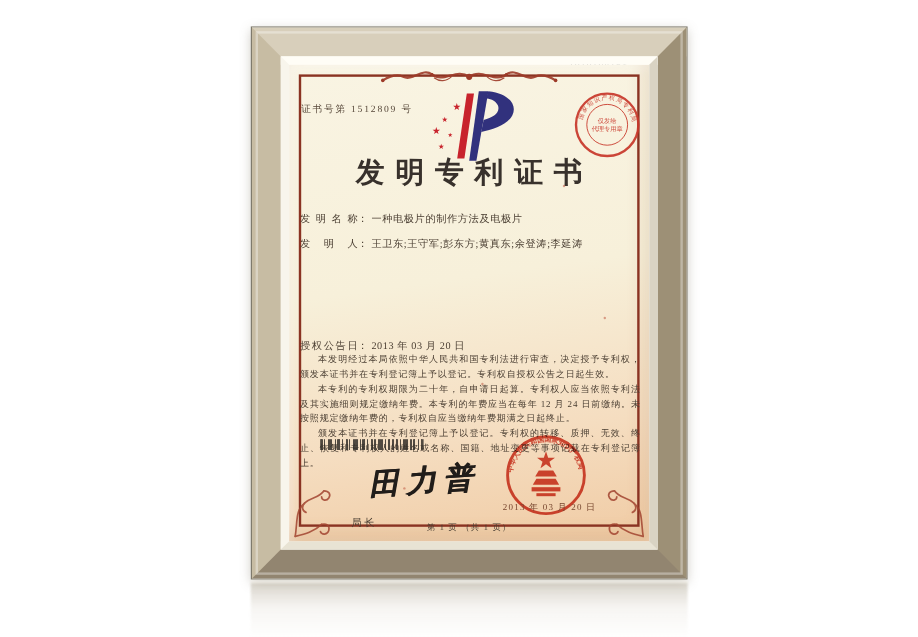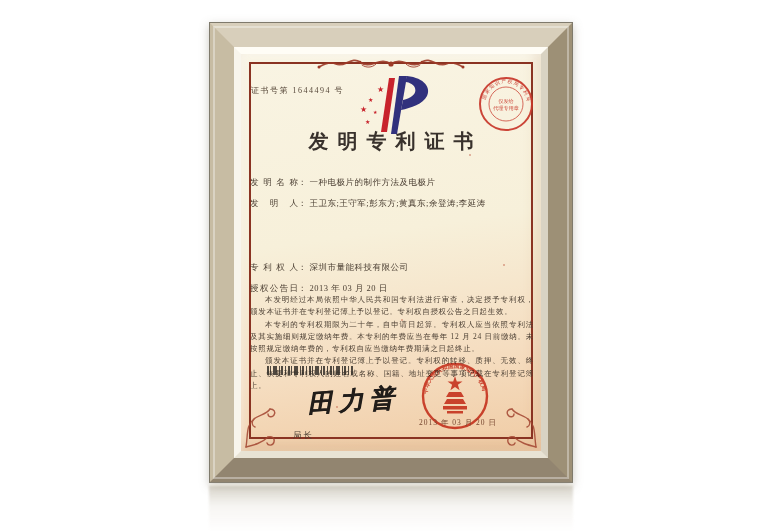--- a/index.html
+++ b/index.html
@@ -26,21 +26,21 @@
 
   .cert-no{position:absolute;left:10px;top:31px;font-size:8px;letter-spacing:1.5px;color:#57483a;}
 
   .garland{position:absolute;left:50%;top:1px;transform:translateX(-50%);}
 
   .logo{position:absolute;left:114px;top:18px;}
 
   .stamp-tr{position:absolute;left:237px;top:22px;opacity:.92;}
 
   .title{position:absolute;left:0;right:0;top:74px;text-align:center;
-    font-size:20px;font-weight:bold;color:#38312c;letter-spacing:9px;padding-left:9px;}
+    font-size:24px;font-weight:bold;color:#38312c;letter-spacing:9px;padding-left:9px;}
 
   .field{position:absolute;left:9px;right:6px;font-size:8.5px;color:#4a3e32;white-space:nowrap;}
   .flabel{display:inline-block;width:48px;text-align:justify;text-align-last:justify;vertical-align:bottom;}
   .fcolon{margin-right:3px;}
   .fvalue{letter-spacing:.5px;}
 
   .body-text{position:absolute;left:9px;width:284px;top:240px;
     font-size:7.5px;line-height:12.3px;color:#4a3e32;letter-spacing:.7px;text-align:justify;}
   .body-text p{margin:0;text-indent:15px;}
 
@@ -95,21 +95,21 @@
             </g>
             <g fill="#9d3a28">
               <circle cx="75" cy="9" r="2.6"></circle>
                 <circle cx="3" cy="12" r="1.5"></circle>
                 <circle cx="147" cy="12" r="1.5"></circle>
               <circle cx="44" cy="7" r="1.2"></circle>
                 <circle cx="106" cy="7" r="1.2"></circle>
             </g>
           </svg>
 
-          <div class="cert-no">证书号第 1644494 号</div>
+          <div class="cert-no">证书号第 1512809 号</div>
 
           <svg class="logo" width="80" height="65" viewBox="0 0 80 65">
             <polygon points="34,6 40,6 32,60 26,60" fill="#c8232c"></polygon>
             <polygon points="44,4 52,4 42,62 36,62" fill="#31317d"></polygon>
             <path d="M52,4 C70,6 76,16 72,24 C68,32 56,36 46,38 L48,28 C56,26 62,22 60,16 C58,11 52,10 50,10 Z" fill="#31317d"></path>
             <g fill="#c8232c" font-size="8" font-family="'DejaVu Sans',sans-serif">
               <text x="22" y="20" font-size="8">★</text>
               <text x="13" y="30" font-size="6">★</text>
               <text x="5" y="40" font-size="8">★</text>
               <text x="18" y="42" font-size="5">★</text>
@@ -130,23 +130,20 @@
             <text x="28" y="33.5" text-anchor="middle" fill="#c8372a" font-size="5.2">代理专用章</text>
           </svg>
 
           <div class="title">发明专利证书</div>
 
           <div class="field" style="top:144px">
             <span class="flabel">发明人</span><span class="fcolon">：</span><span class="fvalue">王卫东;王守军;彭东方;黄真东;余登涛;李延涛</span>
           </div>
           <div class="field" style="top:123px">
             <span class="flabel">发明名称</span><span class="fcolon">：</span><span class="fvalue">一种电极片的制作方法及电极片</span>
-          </div>
-          <div class="field" style="top:208px">
-            <span class="flabel">专利权人</span><span class="fcolon">：</span><span class="fvalue">深圳市量能科技有限公司</span>
           </div>
           <div class="field" style="top:229px">
             <span class="flabel">授权公告日</span><span class="fcolon">：</span><span class="fvalue">2013 年 03 月 20 日</span>
           </div>
 
           <div class="body-text">
             <p>本发明经过本局依照中华人民共和国专利法进行审查，决定授予专利权，颁发本证书并在专利登记簿上予以登记。专利权自授权公告之日起生效。</p>
             <p>本专利的专利权期限为二十年，自申请日起算。专利权人应当依照专利法及其实施细则规定缴纳年费。本专利的年费应当在每年 12 月 24 日前缴纳。未按照规定缴纳年费的，专利权自应当缴纳年费期满之日起终止。</p>
             <p>颁发本证书并在专利登记簿上予以登记。专利权的转移、质押、无效、终止、恢复和专利权人的姓名或名称、国籍、地址变更等事项记载在专利登记簿上。</p>
           </div>
@@ -167,20 +164,21 @@
             <g fill="#cf3a28">
               <polygon points="35,15 36.8,20.4 42.5,20.4 37.9,23.8 39.6,29.2 35,25.9 30.4,29.2 32.1,23.8 27.5,20.4 33.2,20.4"></polygon>
               <polygon points="26,36 44,36 41,31 29,31"></polygon>
               <polygon points="24,43 46,43 43,38 27,38"></polygon>
               <rect x="23" y="45" width="24" height="3.5"></rect>
               <rect x="27" y="50" width="16" height="2.5"></rect>
             </g>
           </svg>
           <div class="issue-date">2013 年 03 月 20 日</div>
 
+          <div class="page-footer">第 1 页 （共 1 页）</div>
 
           <svg class="corner-bl" width="34" height="44" viewBox="0 0 34 44">
             <g stroke="#a24430" stroke-width="1.4" fill="none" stroke-linecap="round" opacity="0.85">
               <path d="M2,42 C4,30 2,20 10,14 C16,9 22,10 26,4"></path>
               <path d="M2,42 C10,40 18,38 24,32"></path>
               <path d="M26,4 c4,0 6,3 4,6 c-2,3 -6,2 -6,-1"></path>
               <path d="M24,32 c4,-1 7,1 6,5 c-1,4 -6,4 -7,1"></path>
               <path d="M10,14 c-3,3 -2,7 1,8"></path>
             </g>
           </svg>

